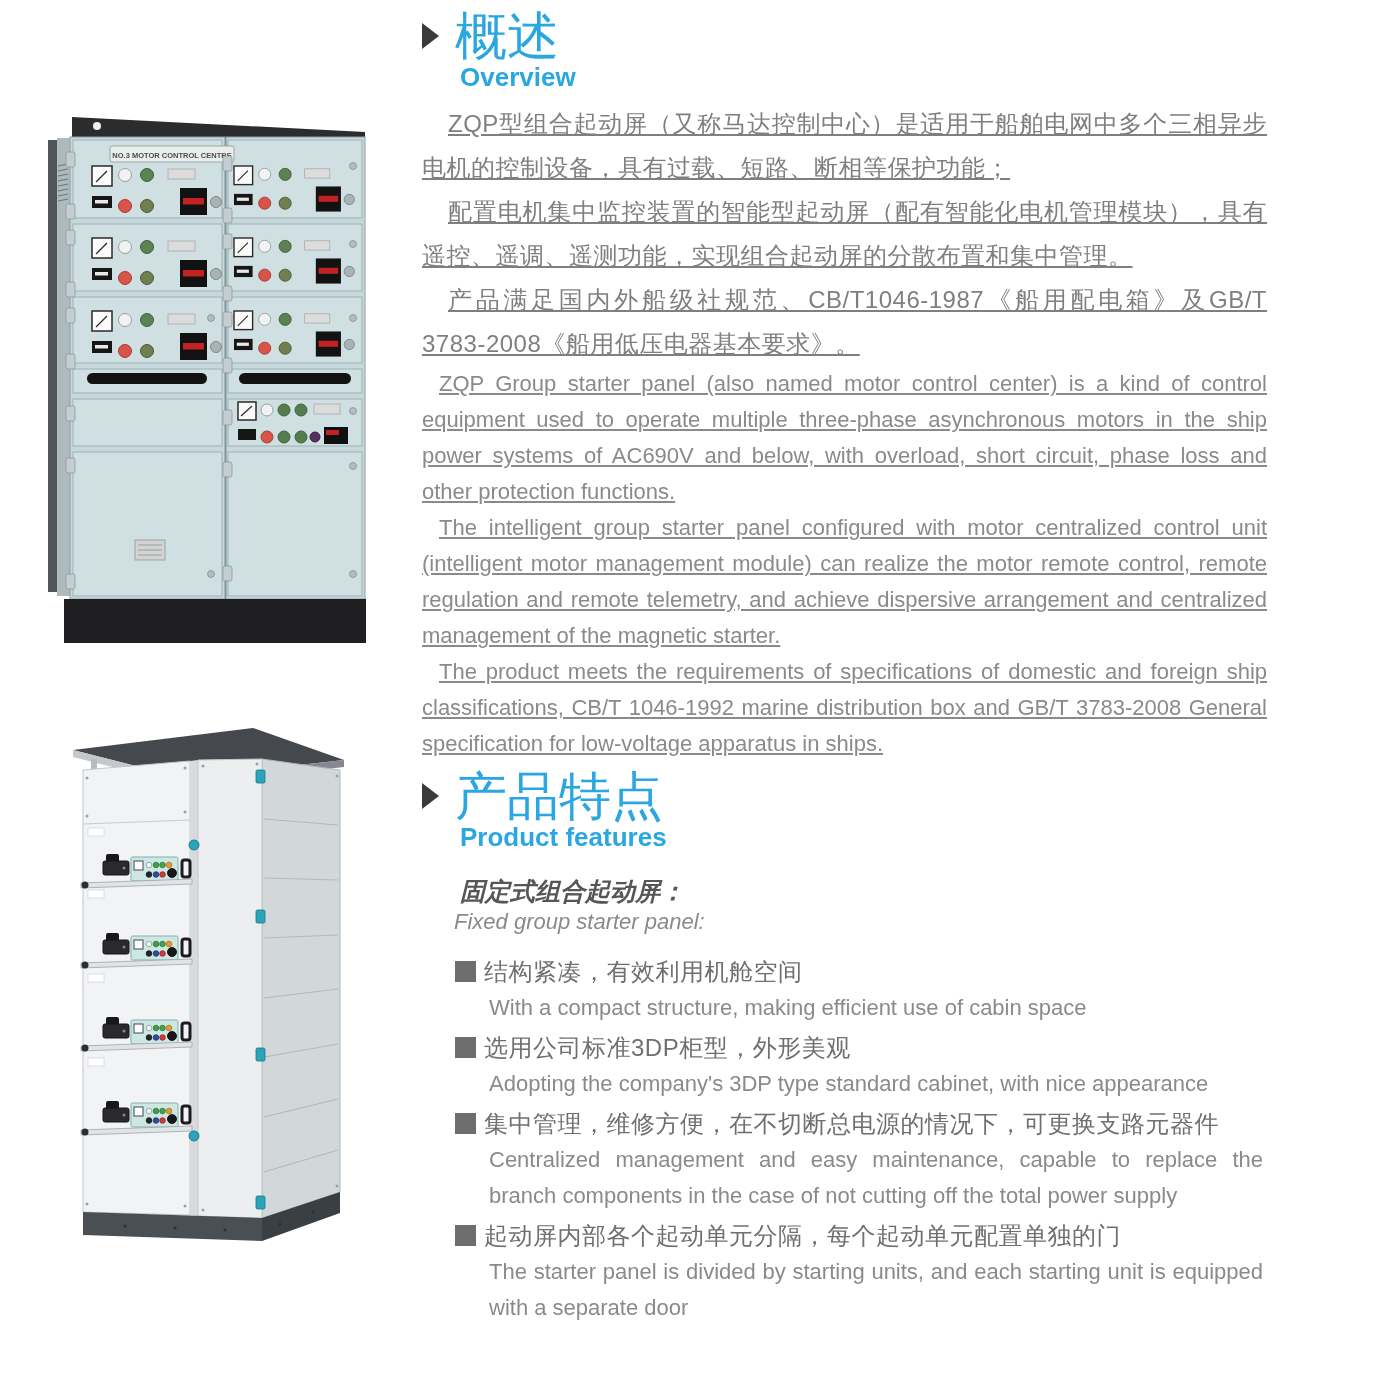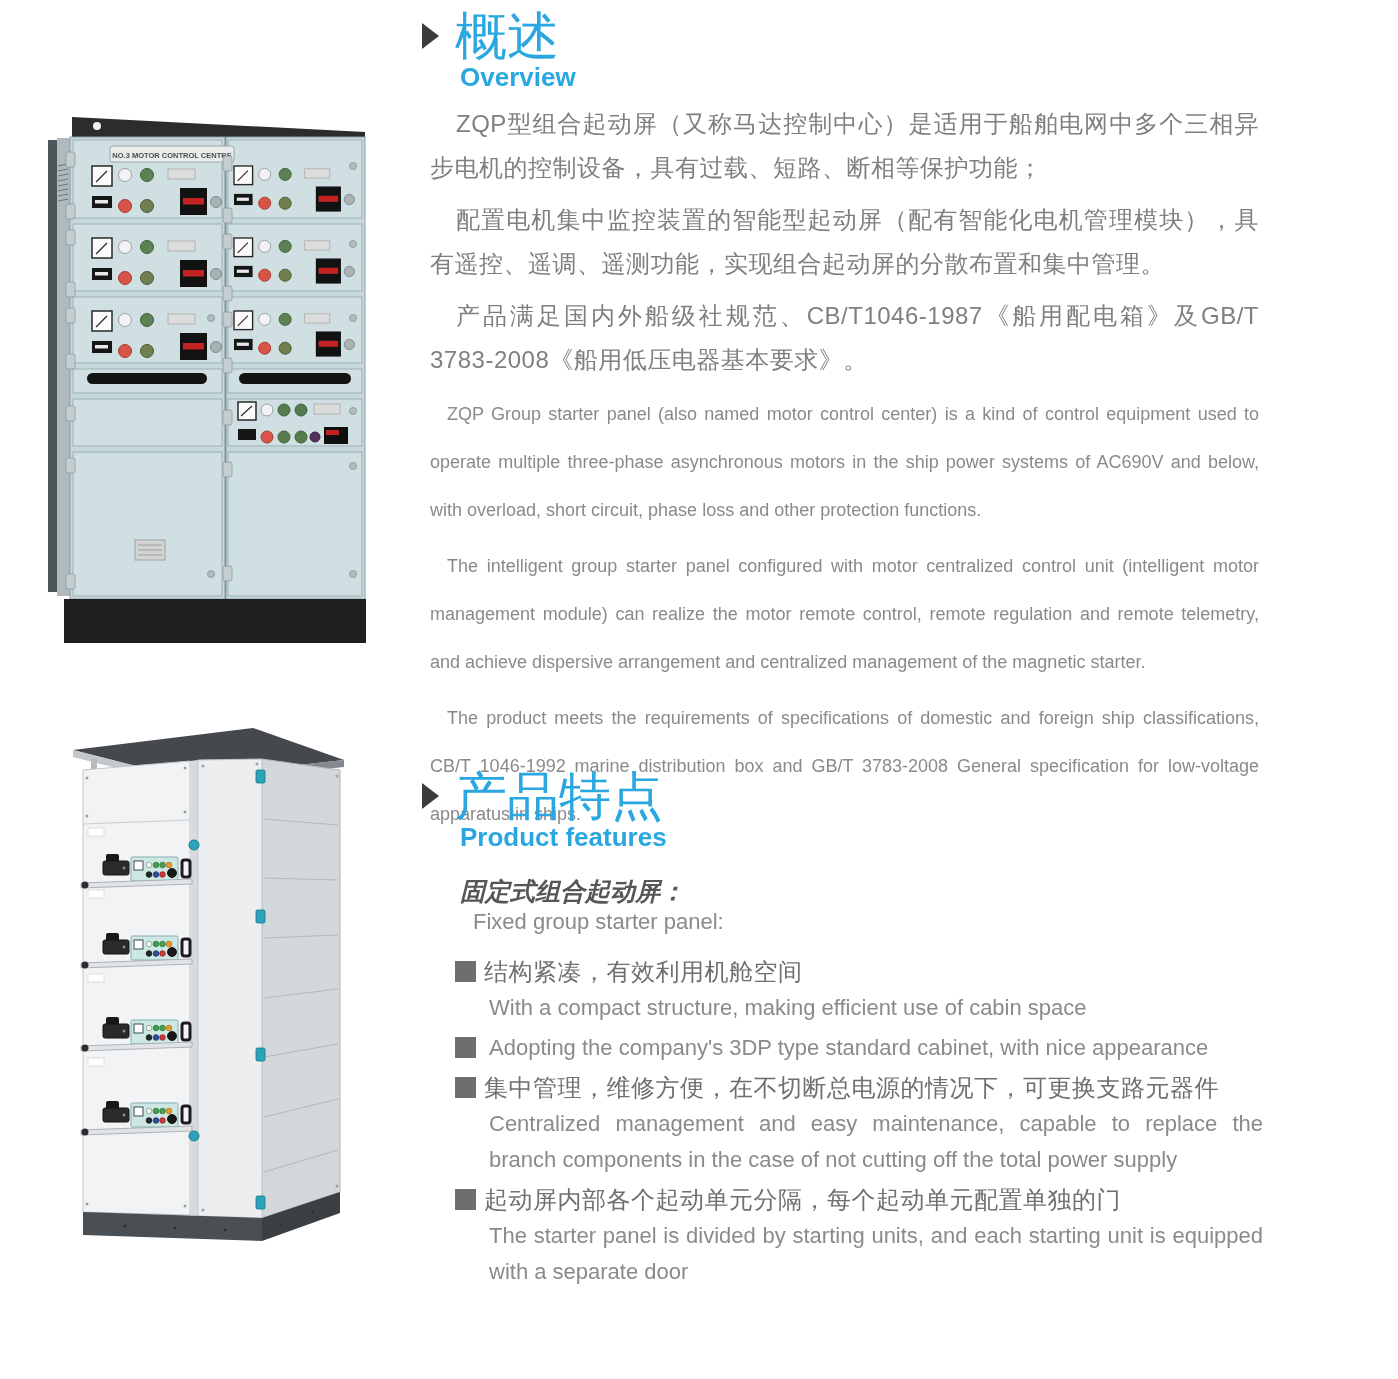--- a/index.html
+++ b/index.html
@@ -20,26 +20,26 @@
   .sec-head { display:flex; align-items:center; gap:16px; height:48px; }
   .tri-marker {
     width:0; height:0; margin-left:0;
     border-top:13px solid transparent; border-bottom:13px solid transparent;
     border-left:17px solid #3b3b3b;
   }
   .sec-title { font-size:52px; font-weight:400; color:#2aa7e0; margin:0; line-height:48px; }
   .sec-sub   { font-size:26px; color:#2aa7e0; margin:2px 0 0 38px; line-height:30px;font-weight:bold; }
 
   .paras { margin-top:10px; }
-  .paras p { margin:8px; text-align:justify; }
+  .paras p { margin:0; text-align:justify;text-decoration:underline; }
   .para-zh { font-size:24px; color:#7f7f7f; line-height:44px; text-indent:26px; letter-spacing:0.5px; }
-  .para-en { font-size:18px; color:#8a8a8a; line-height:48px; text-indent:17px; }
+  .para-en { font-size:22px; color:#8a8a8a; line-height:36px; text-indent:17px; }
 
   .feat-sub-zh { margin:24px 0 0 38px; font-size:25px; font-weight:bold; color:#565656; line-height:30px;font-style:italic; }
-  .feat-sub-en { margin:2px 0 0 51px; font-size:22px; color:#8a8a8a; line-height:28px; }
+  .feat-sub-en { margin:2px 0 0 32px; font-size:22px; color:#8a8a8a; line-height:28px;font-style:italic; }
 
   ul.features { list-style:none; margin:18px 0 0 0; padding:0; }
   ul.features li { position:relative; padding-left:58px; margin:4px; }
   .bullet-sq { position:absolute; left:29px; top:7px; width:21px; height:21px; background:#6e6e6e; }
   .feat-zh { font-size:24px; color:#6f6f6f; line-height:36px; letter-spacing:0.5px; }
   .feat-en { font-size:22px; color:#8a8a8a; line-height:36px; padding-left:5px; text-align:justify; }
 </style>
 </head>
 <body>
 
@@ -313,20 +313,21 @@
   <div class="feat-sub-en">Fixed group starter panel:</div>
 
   <ul class="features">
     <li>
       <span class="bullet-sq"></span>
       <div class="feat-zh">结构紧凑，有效利用机舱空间</div>
       <div class="feat-en">With a compact structure, making efficient use of cabin space</div>
     </li>
     <li>
       <span class="bullet-sq"></span>
+      <div class="feat-zh">选用公司标准3DP柜型，外形美观</div>
       <div class="feat-en">Adopting the company's 3DP type standard cabinet, with nice appearance</div>
     </li>
     <li>
       <span class="bullet-sq"></span>
       <div class="feat-zh">集中管理，维修方便，在不切断总电源的情况下，可更换支路元器件</div>
       <div class="feat-en">Centralized management and easy maintenance, capable to replace the branch components in the case of not cutting off the total power supply</div>
     </li>
     <li>
       <span class="bullet-sq"></span>
       <div class="feat-zh">起动屏内部各个起动单元分隔，每个起动单元配置单独的门</div>

